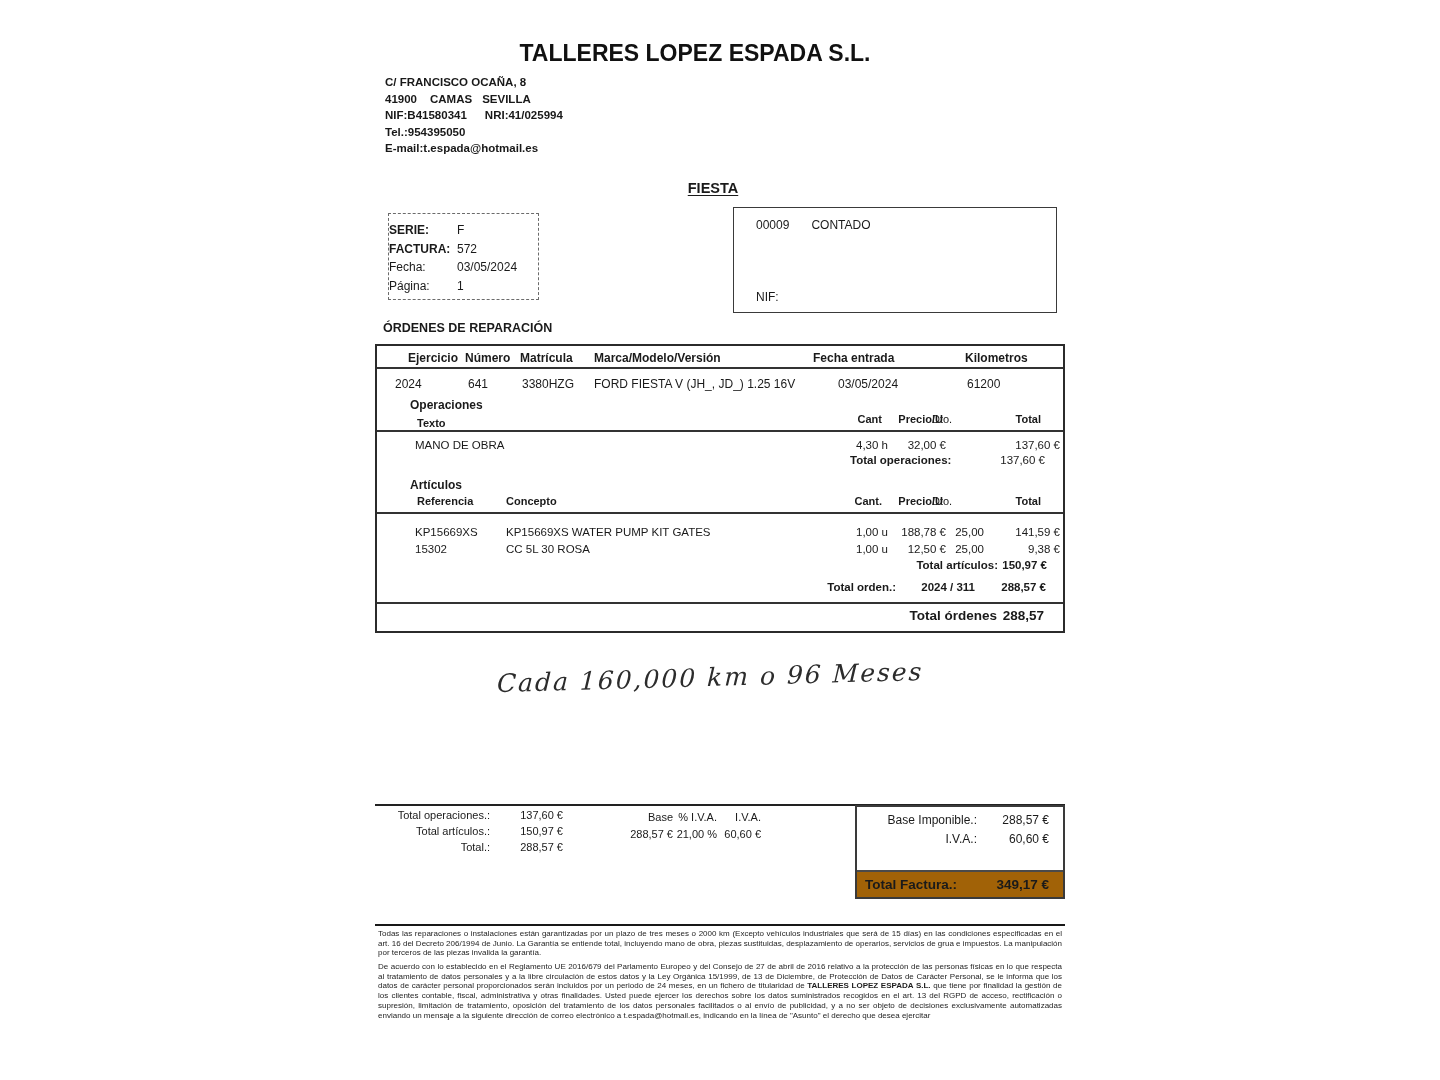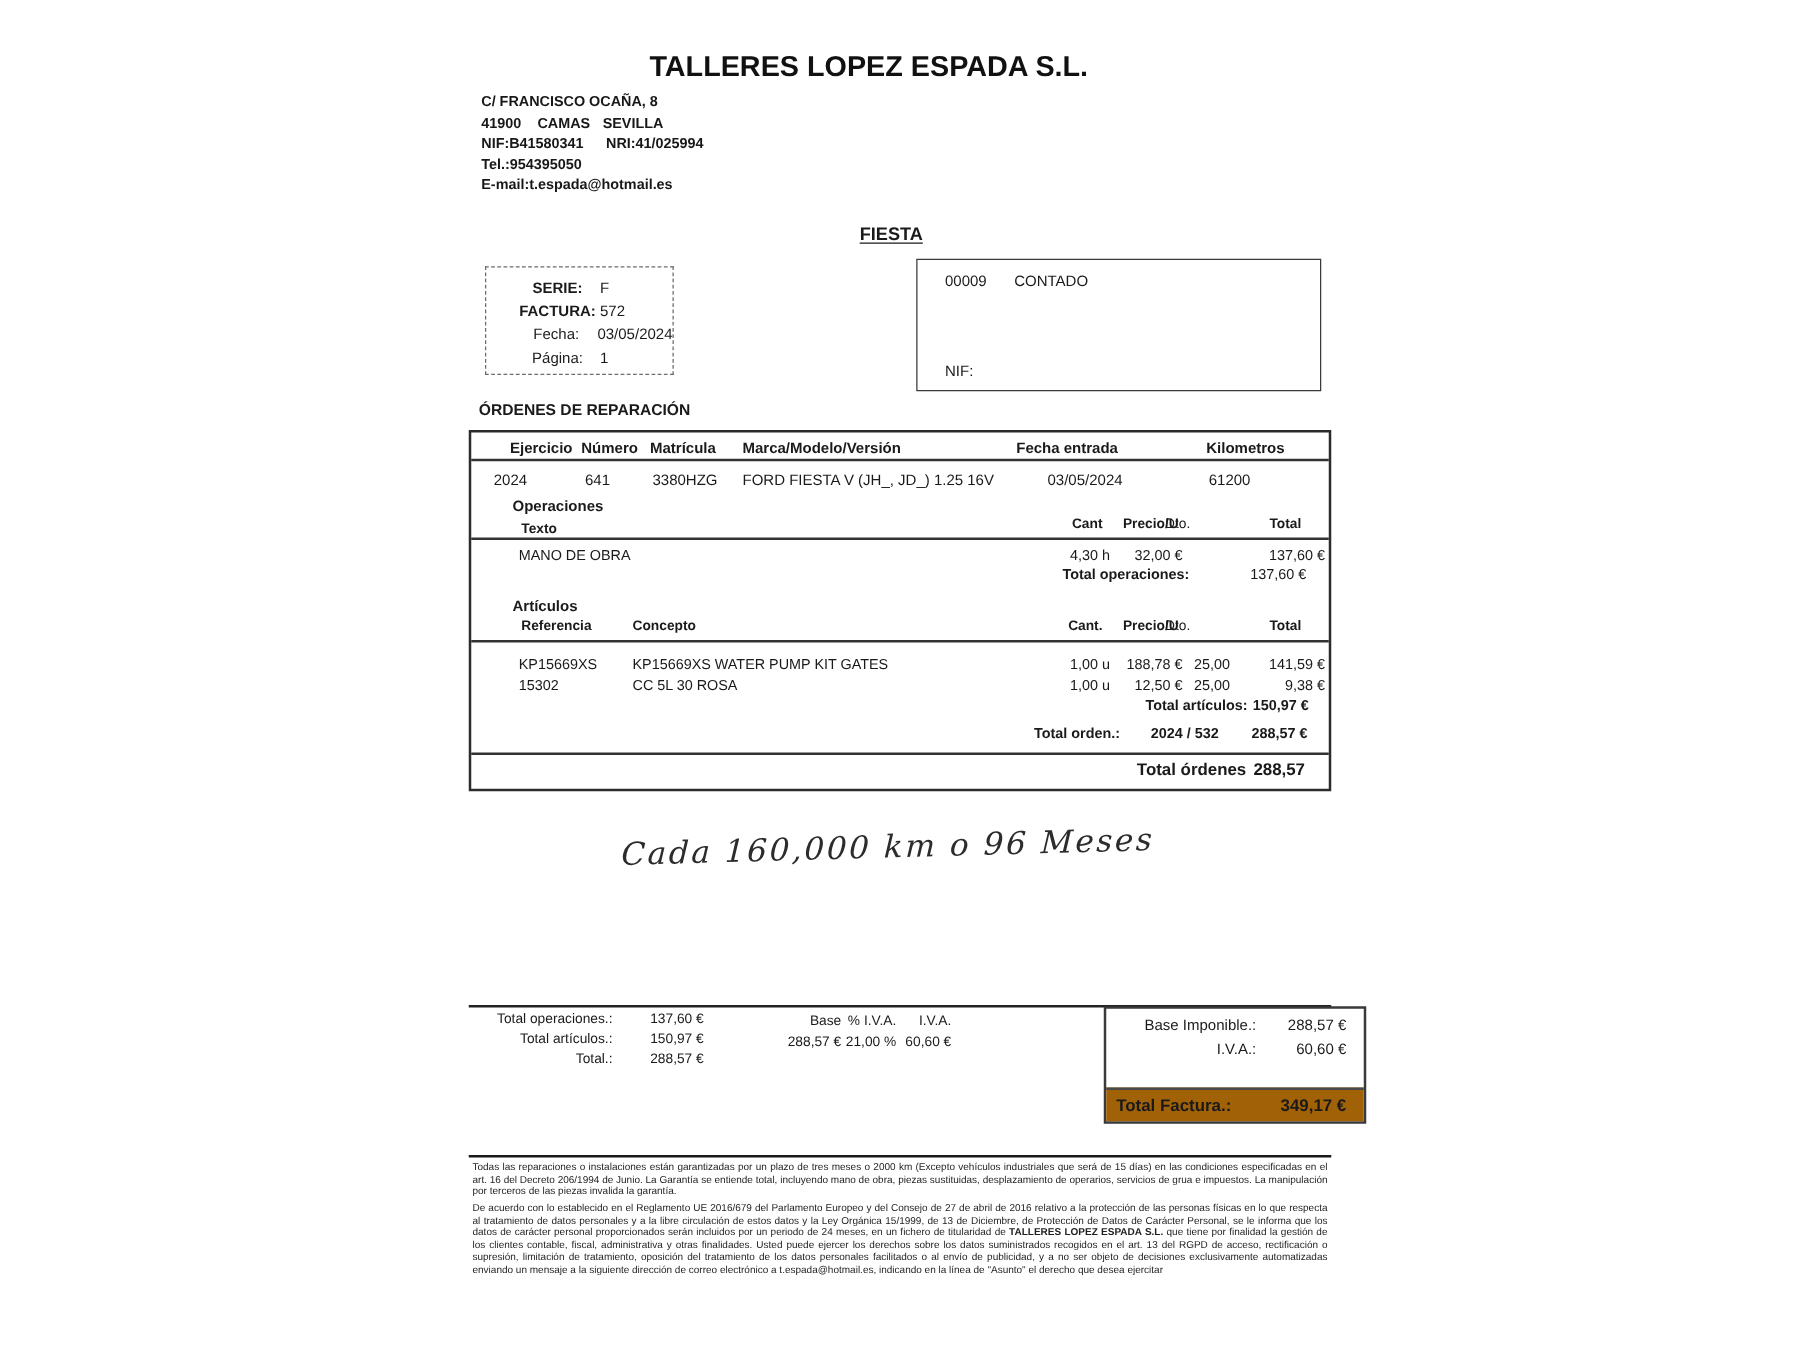--- a/index.html
+++ b/index.html
@@ -20,21 +20,21 @@
 
   
   .doc-title { left:375px; top:180px; width:676px; text-align:center;
     font-size:14.5px; font-weight:bold; }
   .doc-title span { text-decoration:underline; text-underline-offset:2px; }
 
   
   .serie-box { left:388px; top:213px; width:151px; height:87px;
     border:1px dashed #6b6b6b; padding-top:7px; font-size:12px; }
   .sbrow { display:flex; line-height:18.5px; }
-  .sblabel { width:68px; text-align:center; white-space:nowrap;margin-left:23px; }
+  .sblabel { width:68px; text-align:left; white-space:nowrap; }
   .sbvalue { white-space:nowrap; }
   .bold { font-weight:bold; }
 
   
   .contado-box { left:733px; top:207px; width:324px; height:106px;
     border:1.5px solid #3a3a3a; padding:10px 0 8px 22px;
     display:flex; flex-direction:column; justify-content:space-between; font-size:12px; }
   .cb-top { display:flex; gap:22px; }
 
   
@@ -85,21 +85,21 @@
   .sum-left { left:375px; top:808px; font-size:11px; }
   .sum-left .srow { display:flex; line-height:15.8px; }
   .slabel { width:115px; text-align:right; }
   .svalue { width:73px; text-align:right; }
   .sum-tax { left:605px; top:809px; font-size:11px; }
   .sum-tax .srow { display:flex; line-height:17px; }
   .tx1 { width:68px; text-align:right; }
   .tx2 { width:44px; text-align:right; }
   .tx3 { width:44px; text-align:right; }
 
-  .total-box { left:855px; top:805px; width:210px; height:94px; border:2px solid #3a3a3a; padding-top:4px;margin-left:28px; }
+  .total-box { left:855px; top:805px; width:210px; height:94px; border:2px solid #3a3a3a; padding-top:4px; }
   .boxrow { display:flex; justify-content:flex-end; padding-right:14px; line-height:19px; font-size:12px; }
   .blabel { text-align:right; }
   .bvalue { width:72px; text-align:right; }
   .total-band { position:absolute; bottom:0; left:0; width:100%; height:27px;
     background:#a16207; border-top:2px solid #4a4a4a; display:flex;
     justify-content:space-between; align-items:center; padding:0 14px 0 8px;
     font-weight:bold; font-size:13.5px; }
 
   
   .legal-line { left:375px; top:924px; width:690px; border-top:2px solid #181818; }
@@ -227,21 +227,21 @@
       <span class="c-dto">25,00</span>
       <span class="c-total">9,38 €</span>
     </div>
     <div class="trow" style="top:213px;">
       <span class="ta-label">Total artículos:</span>
       <span class="ta-value">150,97 €</span>
     </div>
 
     <div class="trow" style="top:235px;">
       <span class="to-label">Total orden.:</span>
-      <span class="to-ref">2024 / 532</span>
+      <span class="to-ref">2024 / 311</span>
       <span class="to-value">288,57 €</span>
     </div>
 
     <div class="hline" style="top:256px;"></div>
     <div class="trow" style="top:262px;">
       <span class="go-label">Total órdenes</span>
       <span class="go-value">288,57</span>
     </div>
   </div>
 

